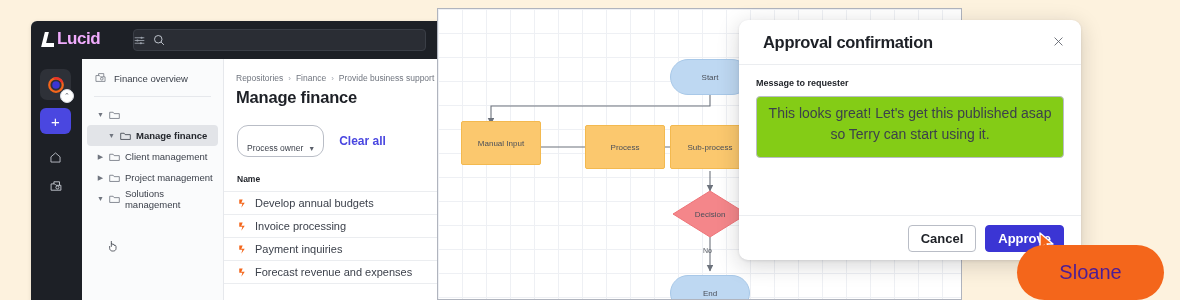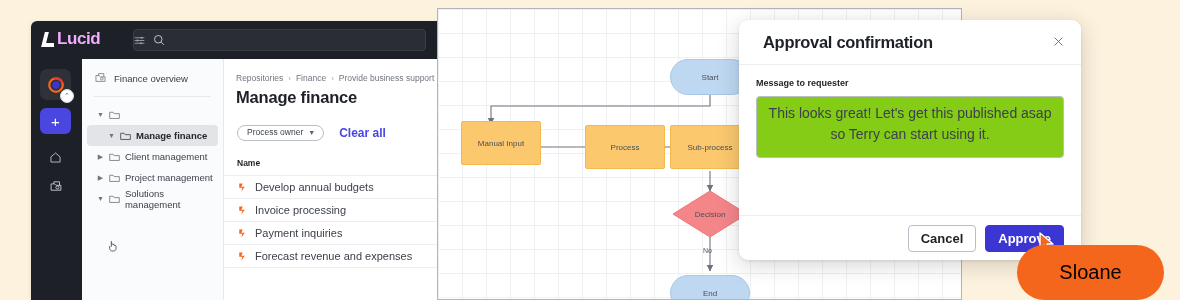--- a/index.html
+++ b/index.html
@@ -161,21 +161,21 @@
     font-size: 16.5px; font-weight: bold; color: #1d2026;
     letter-spacing: -0.2px;
   }
   .filter-row {
     display: flex; align-items: center; gap: 15px;
     padding: 18px 0 0 13px;
   }
   .chip {
     border: 1px solid #b9bdc6;
     border-radius: 11px;
-    padding: 1px 8px 3px 9px;
+    padding: 17px 8px 3px 9px;
     font-size: 8.5px; color: #3c414b;
     display: flex; align-items: center; gap: 5px;
   }
   .chip .cv { font-size: 7px; color:#5a5f6a; }
   .clear-all { color:#4a47e0; font-size:12px; font-weight:bold;}
   .col-head {
     padding: 17px 0 7px 13px;
     font-size: 8.5px; font-weight: bold; color: #1d2026;
     border-bottom: 1px solid #ebedf0;
   }
@@ -317,21 +317,21 @@
   }
 
   
   .sloane {
     position: absolute;
     left: 1017px; top: 245px;
     width: 147px; height: 55px;
     background: #f4661b;
     border-radius: 28px;
     display: flex; align-items: center; justify-content: center;
-    color: #000000;
+    color: #4c1d95;
     font-size: 20px;
     z-index: 50;
   }
 </style>
 </head>
 <body>
 
 <div id="root">
 
   <div class="app-window">

